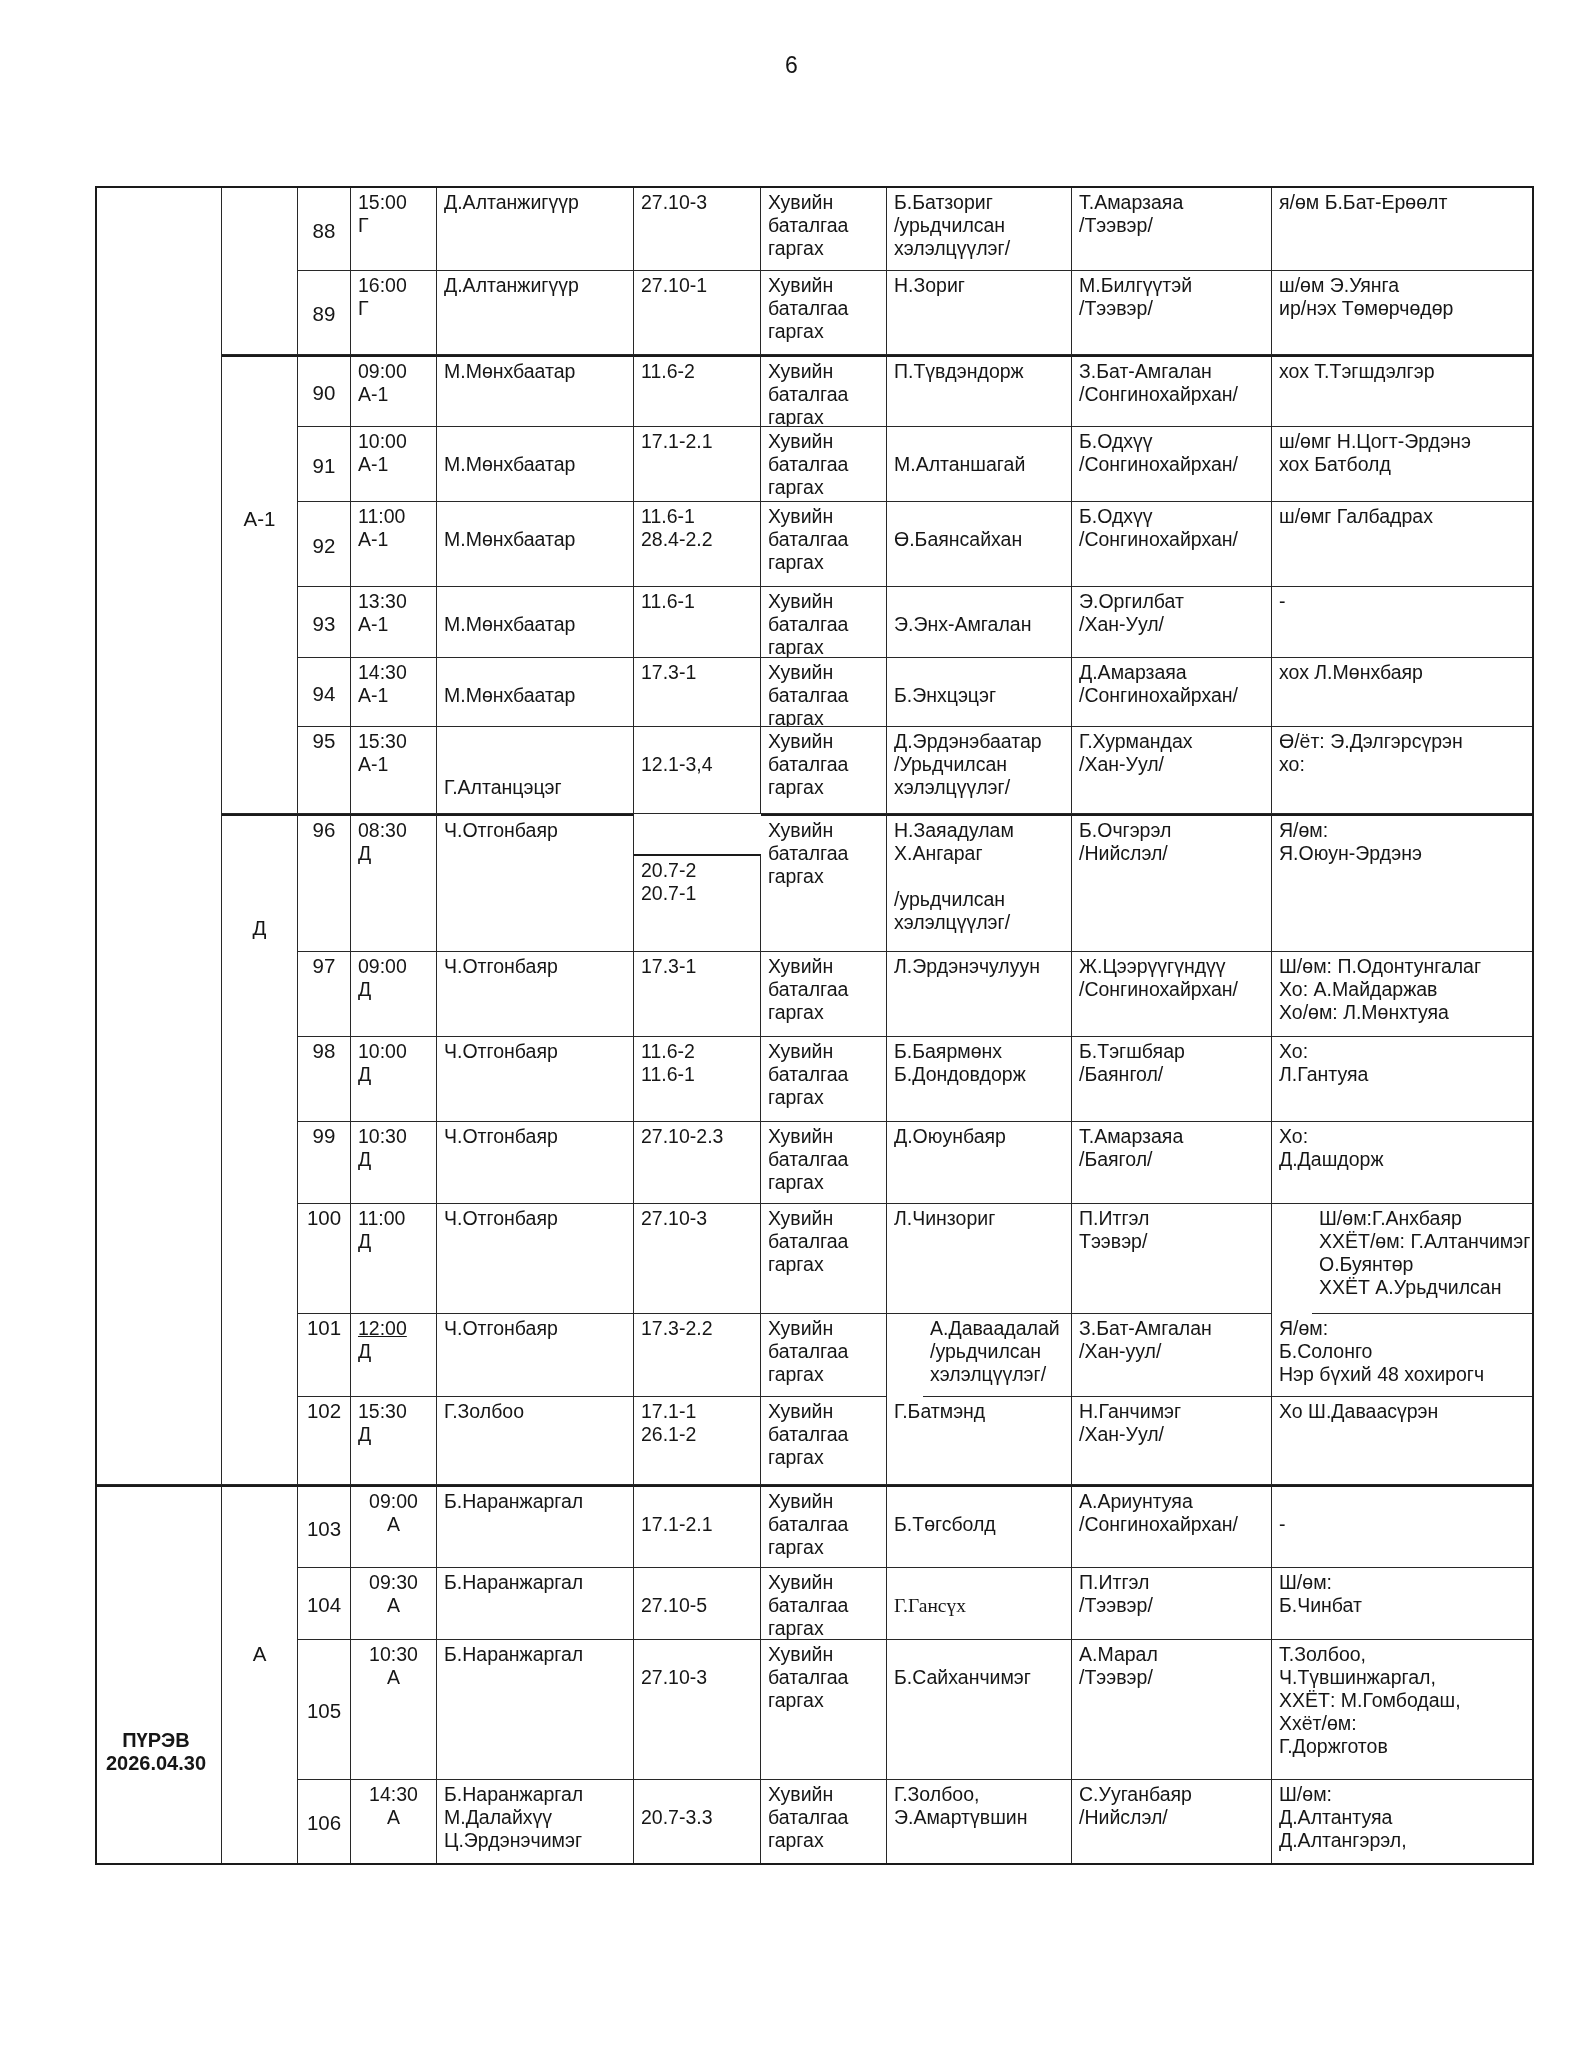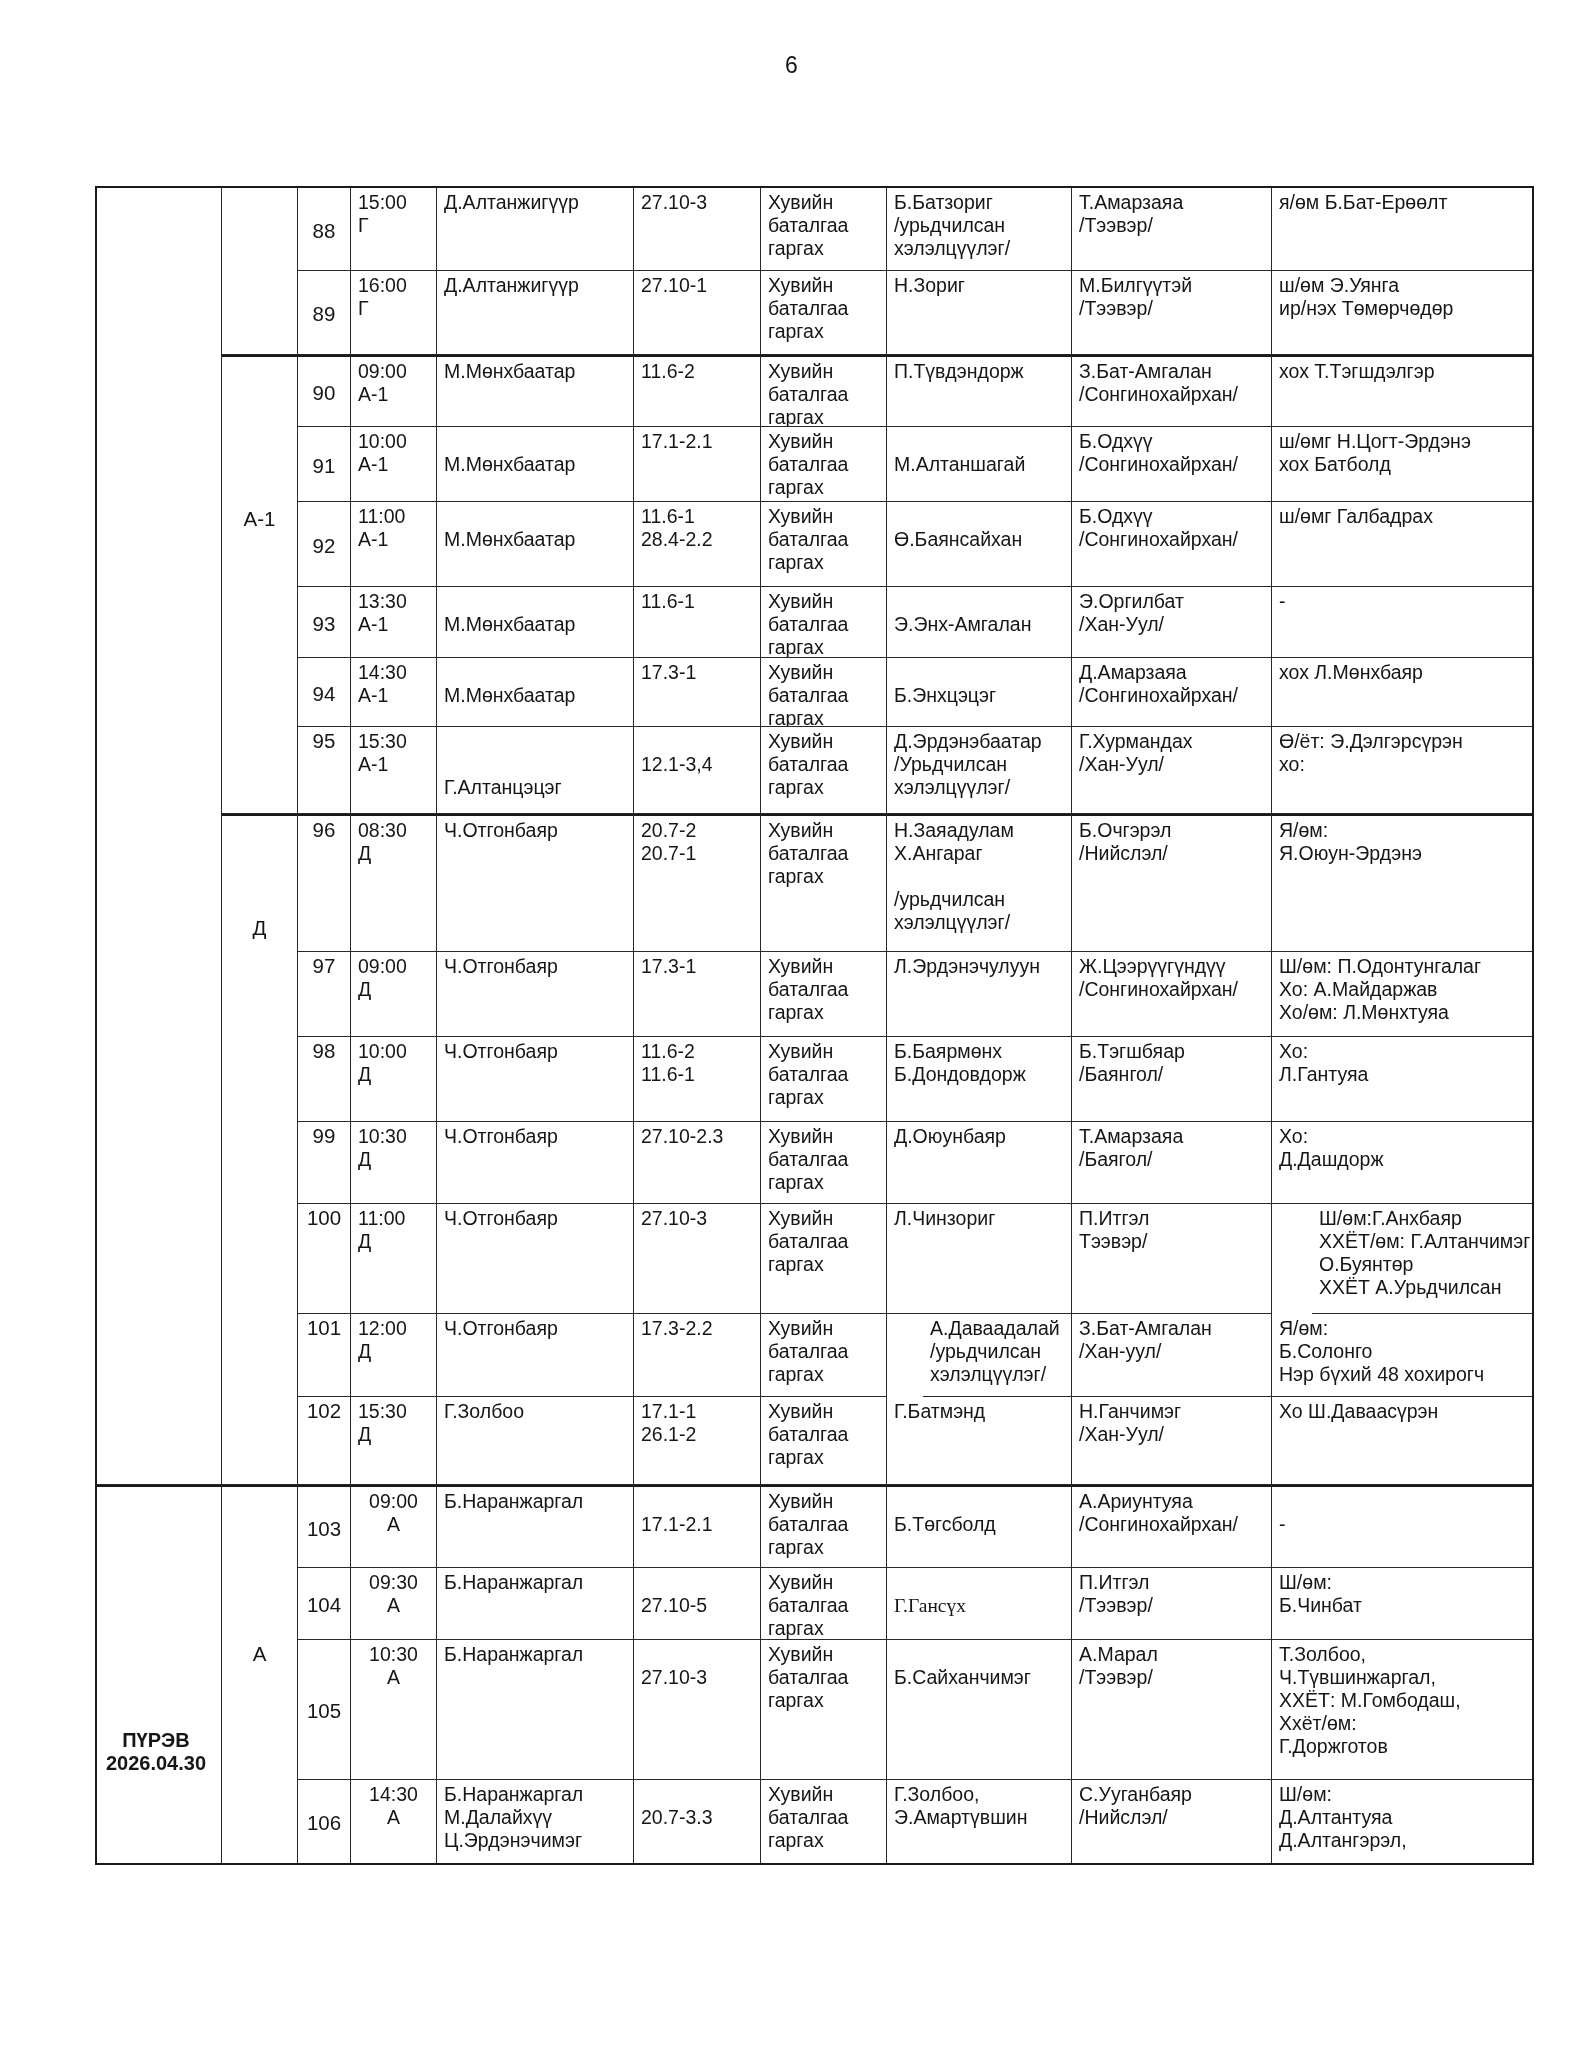--- a/index.html
+++ b/index.html
@@ -285,21 +285,21 @@
         <div class="ln">хо:</div>
       </div>
       <div class="c num top tt" style="grid-area: 9 / 3 / span 1;">96</div>
       <div class="c  tt" style="grid-area: 9 / 4 / span 1;">
         <div class="ln">08:30</div>
         <div class="ln">Д</div>
       </div>
       <div class="c  tt" style="grid-area: 9 / 5 / span 1;">
         <div class="ln">Ч.Отгонбаяр</div>
       </div>
-      <div class="c  tt" style="grid-area: 9 / 6 / span 1;">
+      <div class="c  tt" style="grid-area: 9 / 6 / span 1; margin-top: 40px;">
         <div class="ln">20.7-2</div>
         <div class="ln">20.7-1</div>
       </div>
       <div class="c  tt" style="grid-area: 9 / 7 / span 1;">
         <div class="ln">Хувийн</div>
         <div class="ln">баталгаа</div>
         <div class="ln">гаргах</div>
       </div>
       <div class="c  tt" style="grid-area: 9 / 8 / span 1;">
         <div class="ln">Н.Заяадулам</div>
@@ -423,21 +423,21 @@
         <div class="ln">П.Итгэл</div>
         <div class="ln">Тээвэр/</div>
       </div>
       <div class="c lc" style="grid-area: 13 / 10 / span 1; margin-left: 40px;">
         <div class="ln">Ш/өм:Г.Анхбаяр</div>
         <div class="ln">ХХЁТ/өм: Г.Алтанчимэг</div>
         <div class="ln">О.Буянтөр</div>
         <div class="ln">ХХЁТ А.Урьдчилсан</div>
       </div>
       <div class="c num top" style="grid-area: 14 / 3 / span 1;">101</div>
-      <div class="c " style="grid-area: 14 / 4 / span 1;">
+      <div class="c " style="grid-area: 14 / 4 / span 1; text-decoration: underline;">
         <div class="ln">12:00</div>
         <div class="ln">Д</div>
       </div>
       <div class="c " style="grid-area: 14 / 5 / span 1;">
         <div class="ln">Ч.Отгонбаяр</div>
       </div>
       <div class="c " style="grid-area: 14 / 6 / span 1;">
         <div class="ln">17.3-2.2</div>
       </div>
       <div class="c " style="grid-area: 14 / 7 / span 1;">

